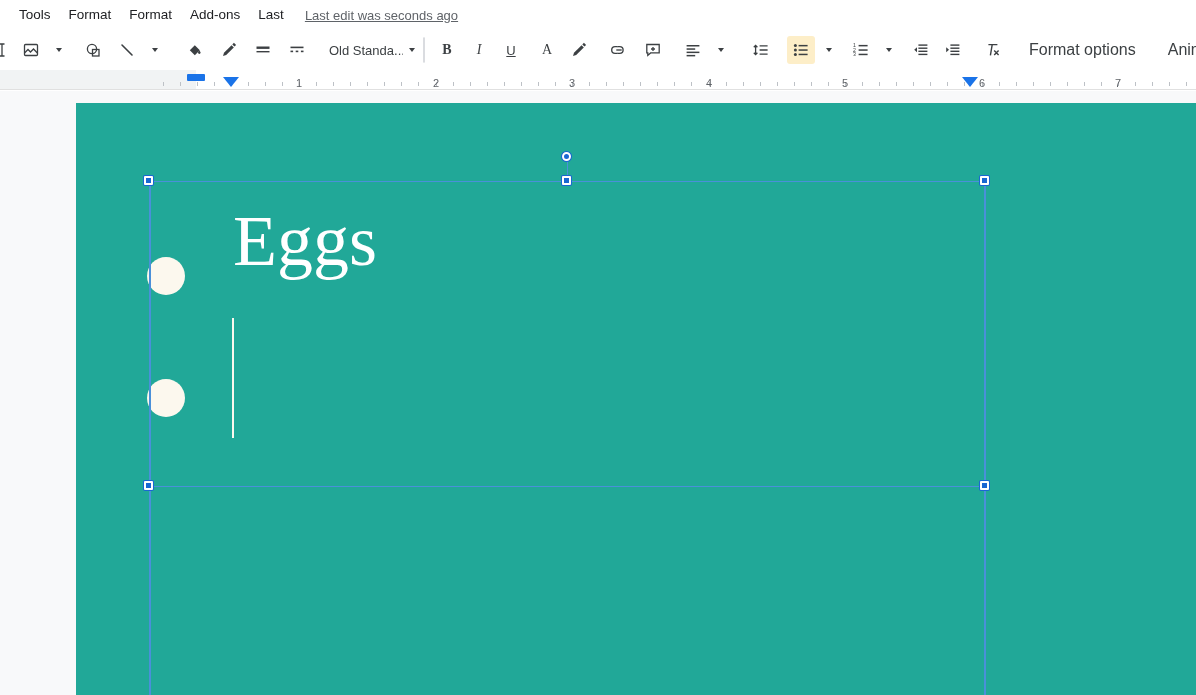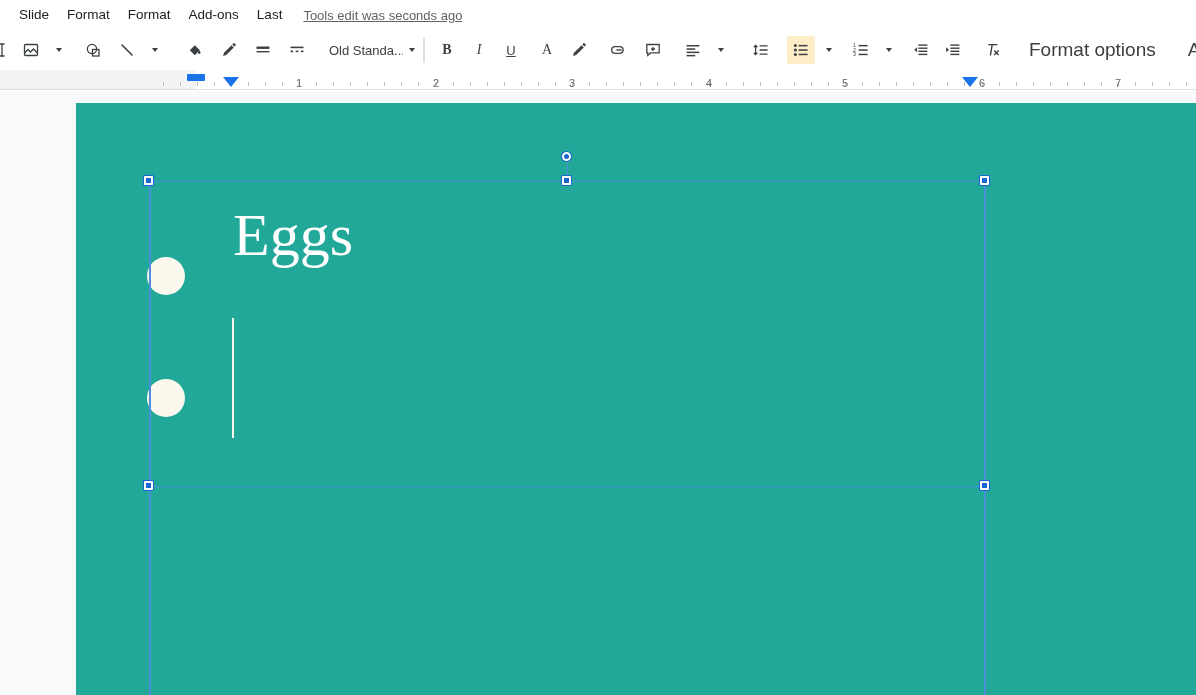--- a/index.html
+++ b/index.html
@@ -88,21 +88,21 @@
   }
   #fontsize .fs-btn {
     width: 26px; height: 24px;
     display: flex; align-items: center; justify-content: center;
     font-size: 15px; color: #3c4043; line-height: 1;
   }
   .txtbtn {
     height: 28px;
     display: flex; align-items: center;
     padding: 0 10px;
-    font-size: 19px; color: #3c4043;
+    font-size: 16px; color: #3c4043;
     border-radius: 3px;
     white-space: nowrap;
   }
 
   
   #ruler {
     position: absolute; top: 70px; left: 0;
     width: 1196px; height: 20px;
     background: #ffffff;
   }
@@ -161,21 +161,21 @@
   
   .bullet-dot {
     position: absolute;
     border-radius: 50%;
     background: #fcf8ee;
   }
   #title-text {
     position: absolute;
     left: 157px; top: 102px;
     font-family: "Liberation Serif", "DejaVu Serif", serif;
-    font-size: 60px;
+    font-size: 72px;
     line-height: 1.0;
     color: #ffffff;
     letter-spacing: 0px;
     white-space: nowrap;
   }
   #text-caret {
     position: absolute;
     left: 156px; top: 215px;
     width: 2px; height: 120px;
     background: #fcf8ee;
@@ -220,26 +220,26 @@
     border-radius: 50%;
     background: #1967d2;
     border: 2px solid #ffffff;
     box-shadow: 0 0 0 1px #1967d2;
   }
 </style>
 </head>
 <body>
 
 <div id="menubar">
-  <div class="menu-item">Slide</div>
+  <div class="menu-item">Tools</div>
   <div class="menu-item">Format</div>
   <div class="menu-item">Format</div>
   <div class="menu-item">Add-ons</div>
   <div class="menu-item">Last</div>
-  <div id="lastedit">Tools edit was seconds ago</div>
+  <div id="lastedit">Last edit was seconds ago</div>
 </div>
 
 <div id="toolbar">
 
   <div class="tb" style="margin-left:-9px;width:22px;min-width:22px">
     <svg width="18" height="18" viewBox="0 0 18 18" fill="none" stroke="#3c4043" stroke-width="1.3">
       <path d="M9 3v12M6.5 3h5M6.5 15h5"></path>
     </svg>
   </div>
 

